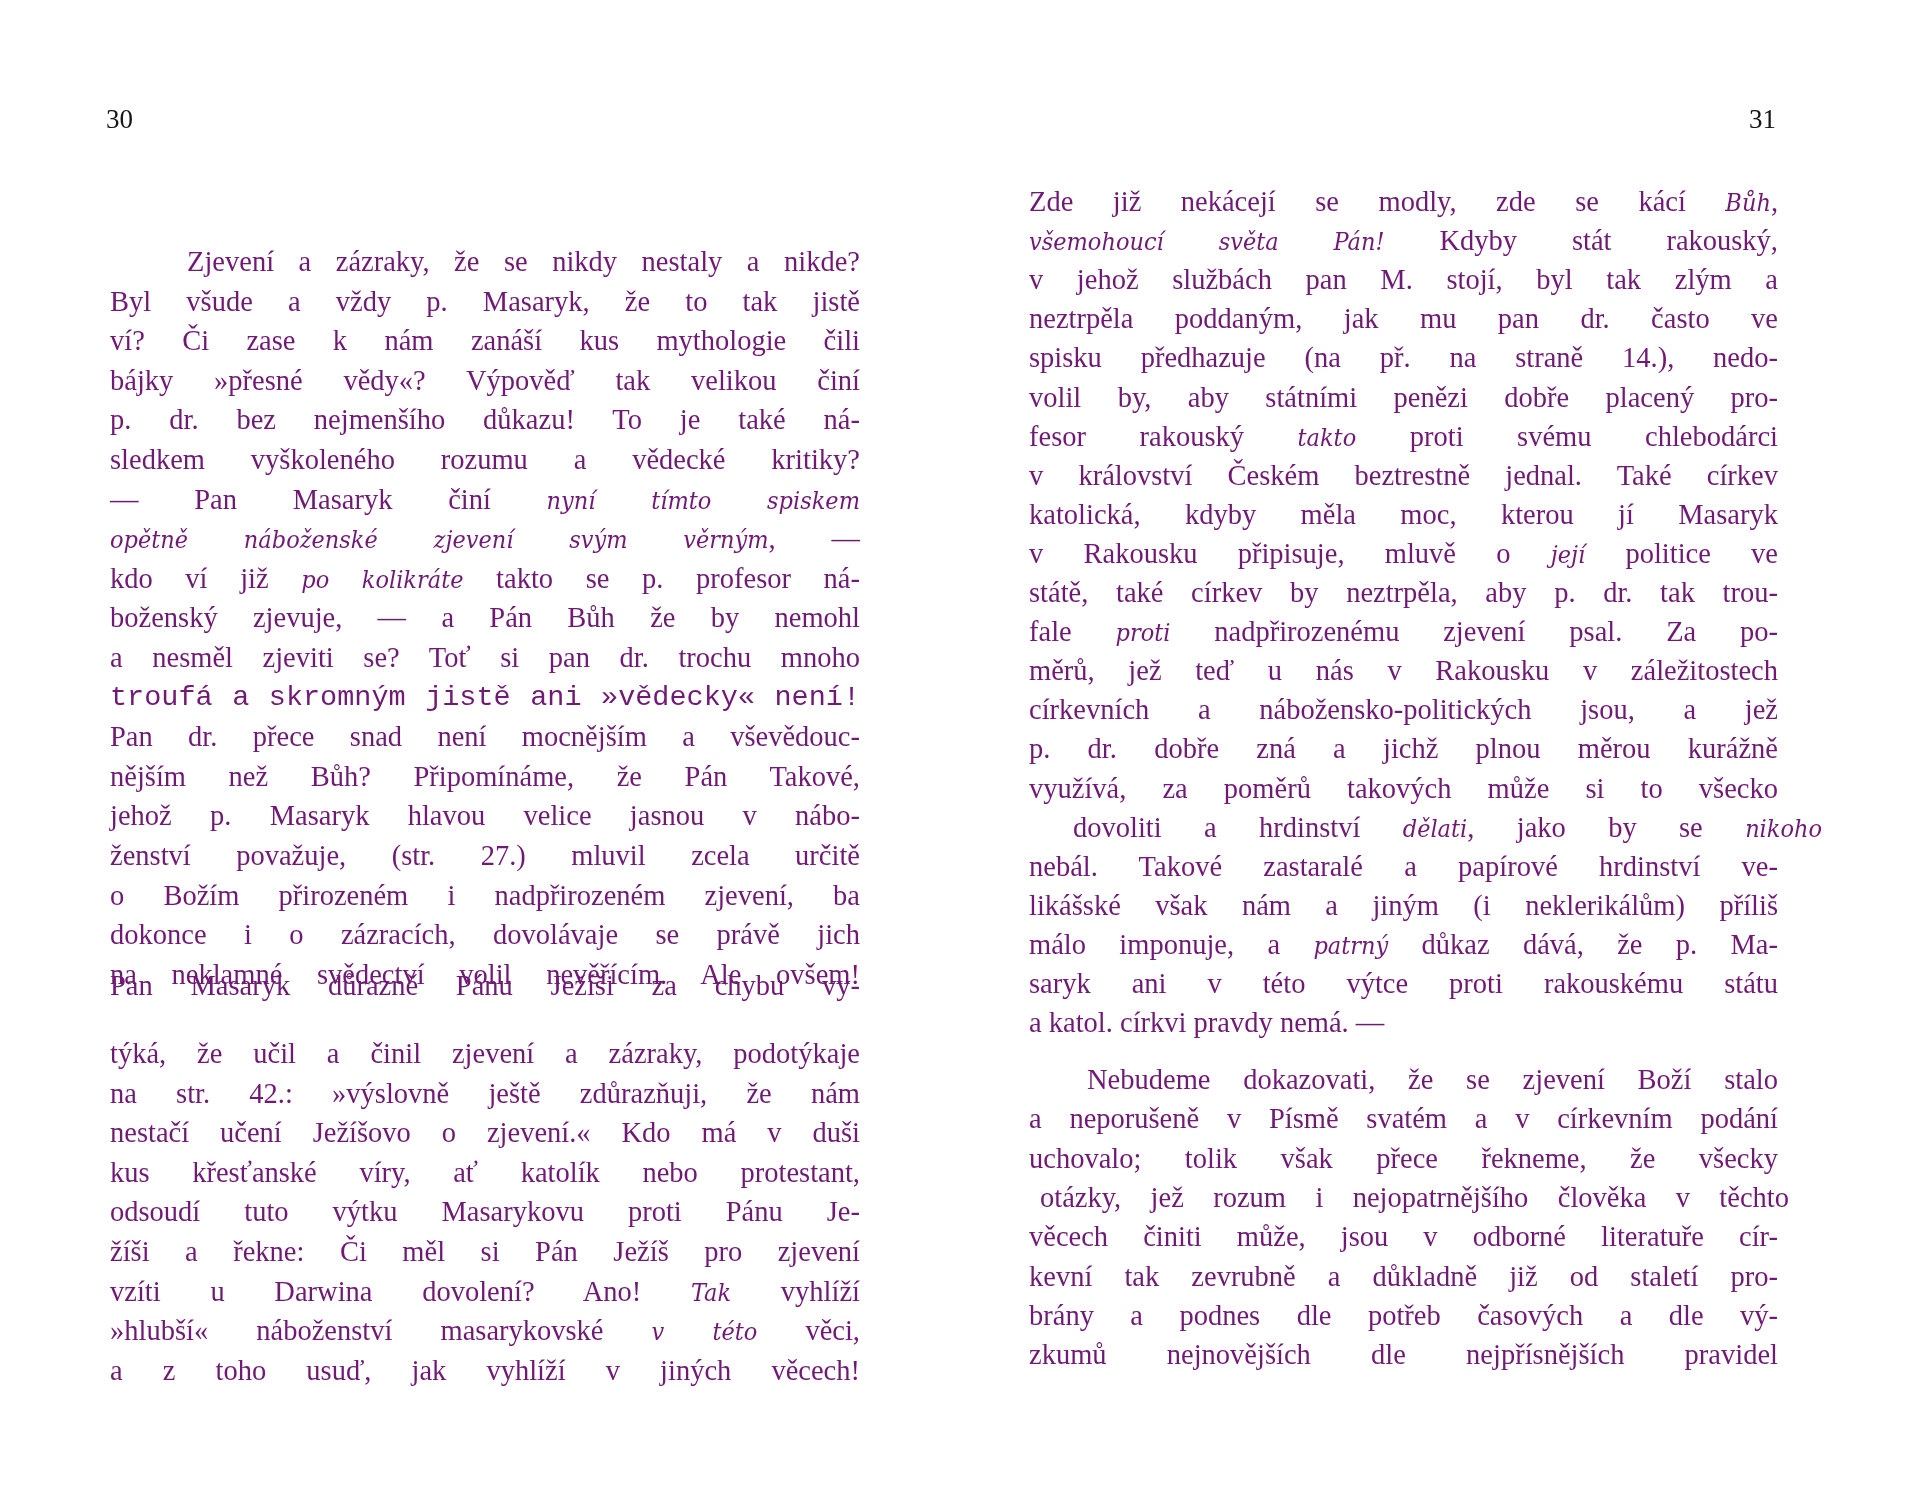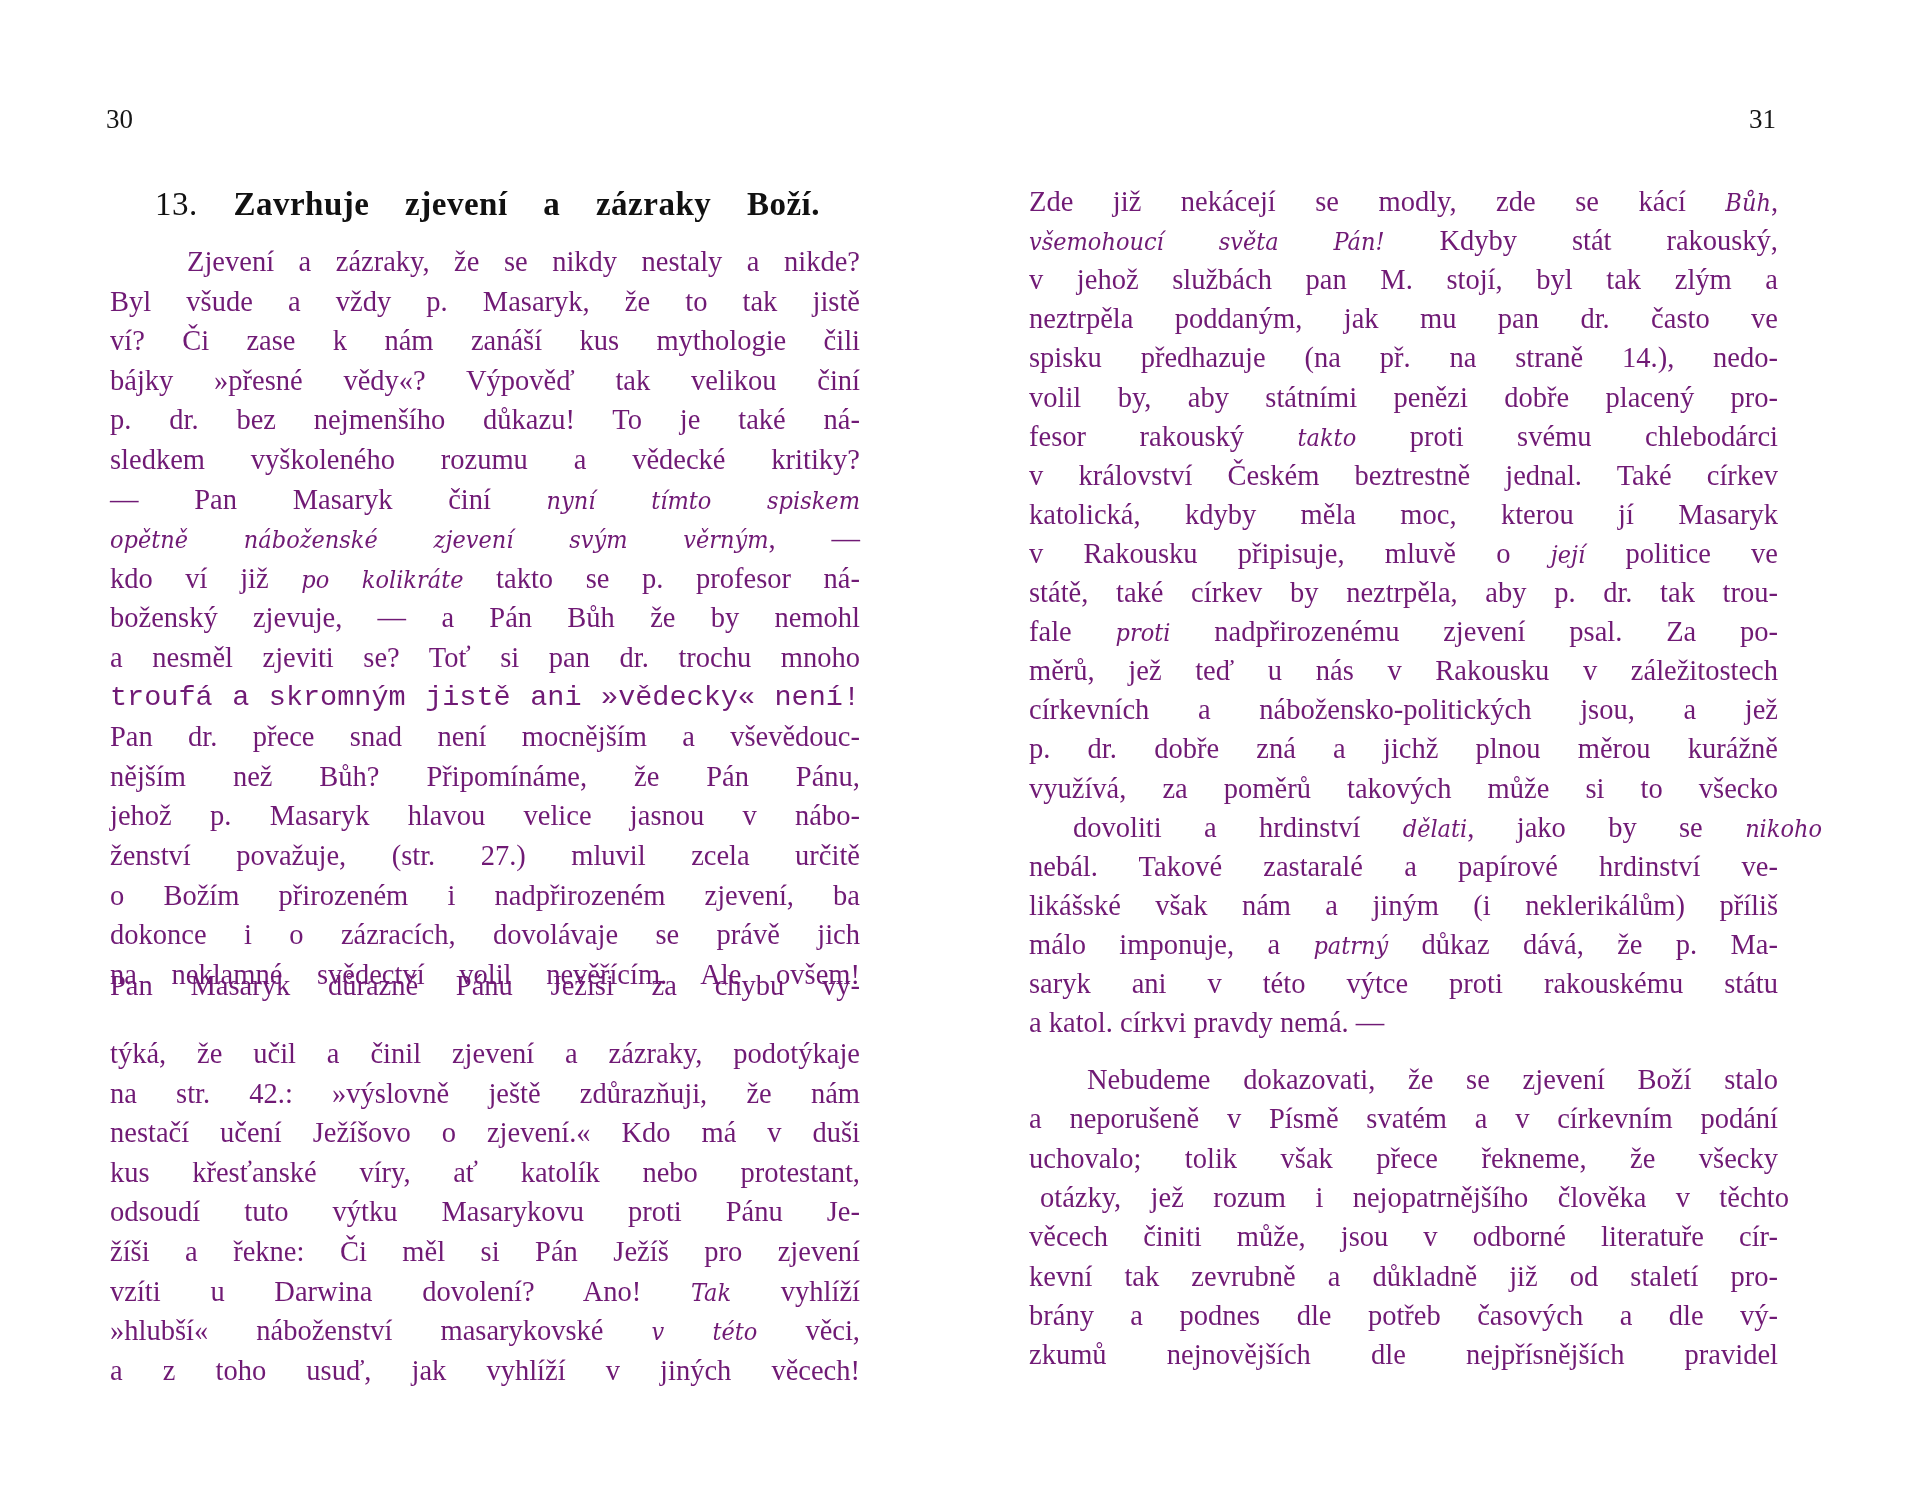--- a/index.html
+++ b/index.html
@@ -18,36 +18,35 @@
   .line.last { text-align-last:left; }
   .line i { font-style:italic; font-family:"DejaVu Serif", "Liberation Serif", serif; font-size:25px; }
   .col-left .line { left:110px; width:750px; }
   .col-right .line { left:110px; width:749px; }
 </style>
 </head>
 <body>
 
 <div class="page page-left">
   <div class="page-number" style="left:106px;">30</div>
-  <div class="heading"><span class="num">13.</span> <span>Zavrhuje zjevení a zázraky Boží.</span></div>
   <div class="col-left" id="col-left">
       <div class="line" style="top: 246px; left: 187px; width: 673px;"><span>Zjevení a zázraky, že se nikdy nestaly a nikde?</span></div>
       <div class="line" style="top: 285.6px;"><span>Byl všude a vždy p. Masaryk, že to tak jistě</span></div>
       <div class="line" style="top: 325.2px;"><span>ví? Či zase k nám zanáší kus mythologie čili</span></div>
       <div class="line" style="top: 364.8px;"><span>bájky »přesné vědy«? Výpověď tak velikou činí</span></div>
       <div class="line" style="top: 404.4px;"><span>p. dr. bez nejmenšího důkazu! To je také ná-</span></div>
       <div class="line" style="top: 444px;"><span>sledkem vyškoleného rozumu a vědecké kritiky?</span></div>
       <div class="line" style="top: 483.6px;"><span>— Pan Masaryk činí </span><i>nyní tímto spiskem</i></div>
       <div class="line" style="top: 523.2px;"><i>opětně náboženské zjevení svým věrným</i><span>, —</span></div>
       <div class="line" style="top: 562.8px;"><span>kdo ví již </span><i>po kolikráte</i><span> takto se p. profesor ná-</span></div>
       <div class="line" style="top: 602.4px;"><span>boženský zjevuje, — a Pán Bůh že by nemohl</span></div>
       <div class="line" style="top: 642px;"><span>a nesměl zjeviti se? Toť si pan dr. trochu mnoho</span></div>
       <div class="line" style="top: 681.6px; font-family: Liberation Mono, monospace;"><span>troufá a skromným jistě ani »vědecky« není!</span></div>
       <div class="line" style="top: 721.2px;"><span>Pan dr. přece snad není mocnějším a vševědouc-</span></div>
-      <div class="line" style="top: 760.8px;"><span>nějším než Bůh? Připomínáme, že Pán Pánu,</span></div>
+      <div class="line" style="top: 760.8px;"><span>nějším než Bůh? Připomínáme, že Pán Takové,</span></div>
       <div class="line" style="top: 800.4px;"><span>jehož p. Masaryk hlavou velice jasnou v nábo-</span></div>
       <div class="line" style="top: 840px;"><span>ženství považuje, (str. 27.) mluvil zcela určitě</span></div>
       <div class="line" style="top: 879.6px;"><span>o Božím přirozeném i nadpřirozeném zjevení, ba</span></div>
       <div class="line" style="top: 919.2px;"><span>dokonce i o zázracích, dovolávaje se právě jich</span></div>
       <div class="line" style="top: 958.8px;"><span>na neklamné svědectví volil nevěřícím. Ale ovšem!</span></div>
       <div class="line" style="top: 970px;"><span>Pan Masaryk důrazně Pánu Ježíši za chybu vy-</span></div>
       <div class="line" style="top: 1038px;"><span>týká, že učil a činil zjevení a zázraky, podotýkaje</span></div>
       <div class="line" style="top: 1077.6px;"><span>na str. 42.: »výslovně ještě zdůrazňuji, že nám</span></div>
       <div class="line" style="top: 1117.2px;"><span>nestačí učení Ježíšovo o zjevení.« Kdo má v duši</span></div>
       <div class="line" style="top: 1156.8px;"><span>kus křesťanské víry, ať katolík nebo protestant,</span></div>

